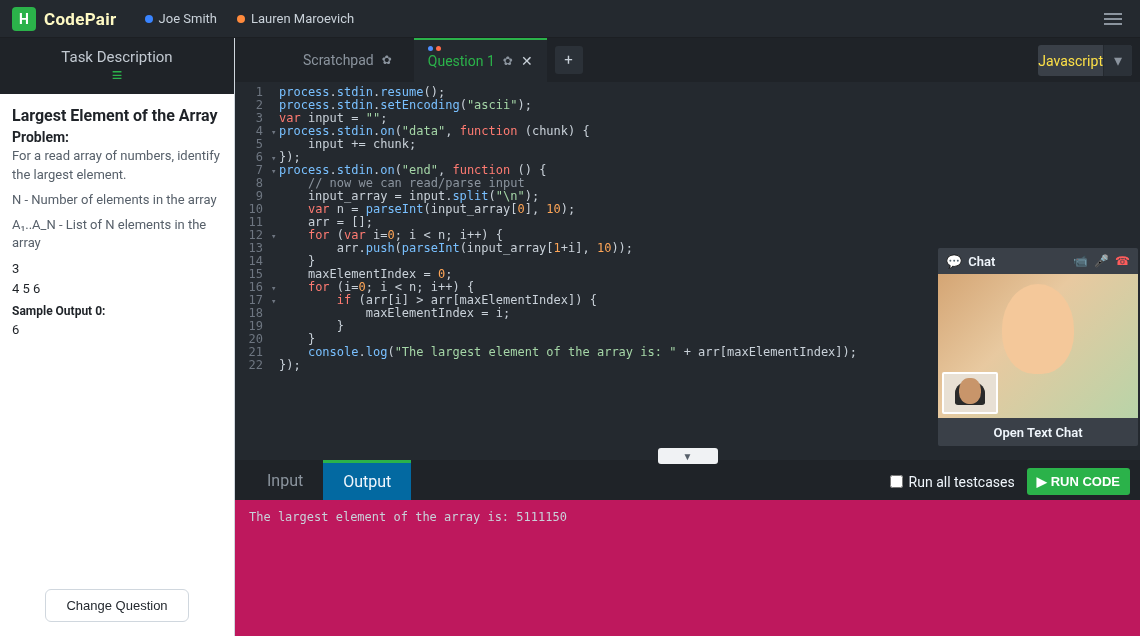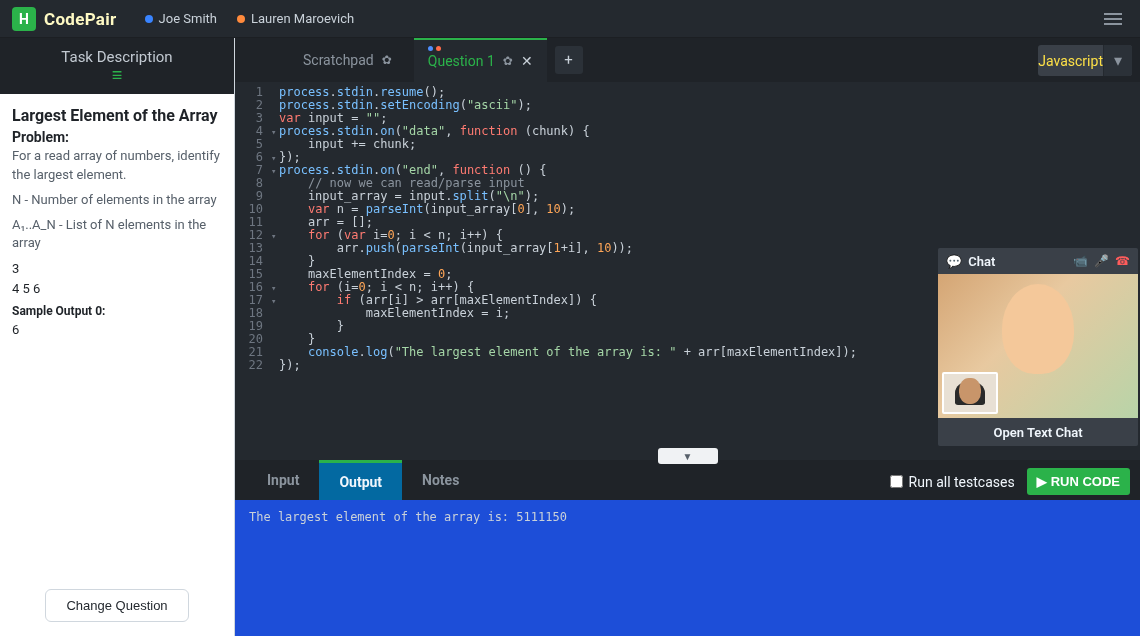--- a/index.html
+++ b/index.html
@@ -62,27 +62,27 @@
 .tok-kw { color: #ff7b72; }
 .tok-str { color: #a5d6a7; }
 .tok-num { color: #ffa657; }
 .tok-comm { color: #8b949e; }
 .fold { color: #6e7681; font-size: 9px; display: inline-block; width: 8px; }
 
 
 .bottom-panel { height: 176px; background: #1f2328; display: flex; flex-direction: column; position: relative; }
 .drag-handle { position: absolute; top: -12px; left: 50%; transform: translateX(-50%); width: 60px; height: 16px; background: #f0f2f4; border-radius: 3px; display: flex; align-items: center; justify-content: center; color: #57606a; font-size: 10px; cursor: ns-resize; }
 .bottom-tabs { height: 40px; display: flex; align-items: stretch; background: #1f2328; padding-left: 12px; }
-.btab { padding: 0 20px; display: flex; align-items: center; color: #8b949e; font-size: 14px; cursor: pointer; font-weight: bold; }
+.btab { padding: 0 20px; display: flex; align-items: center; color: #8b949e; font-size: 16px; cursor: pointer; }
 .btab.active { color: #f0f6fc; background: #0369a1; border-top: 3px solid #2bb24a; }
 .bottom-right { position: absolute; right: 10px; top: 8px; display: flex; align-items: center; gap: 12px; }
 .run-all { display: flex; align-items: center; gap: 6px; color: #f0f6fc; font-size: 14px; }
 .run-all input { width: 13px; height: 13px; }
 .run-btn { background: #2bb24a; color: #fff; padding: 6px 10px; border: none; border-radius: 3px; font-size: 13px; font-weight: 600; cursor: pointer; display: flex; align-items: center; gap: 4px; }
-.output-body { flex: 1; background: #1d4ed8; padding: 10px 14px; font-family: Consolas, Monaco, monospace; font-size: 12px; color: #c9d1d9; }
+.output-body { flex: 1; background: #be185d; padding: 10px 14px; font-family: Consolas, Monaco, monospace; font-size: 12px; color: #c9d1d9; }
 
 
 .video-chat { position: absolute; right: 2px; top: 210px; width: 200px; background: #2b3138; border-radius: 2px; overflow: hidden; z-index: 10; }
 .chat-header { height: 26px; background: #3a4048; display: flex; align-items: center; padding: 0 8px; gap: 6px; color: #f0f6fc; font-size: 13px; }
 .chat-header .chat-icon { font-size: 13px; }
 .chat-header .title { flex: 1; font-weight: 600; }
 .chat-header .ctl { font-size: 12px; color: #c9d1d9; cursor: pointer; }
 .chat-header .hangup { color: #ff5c5c; }
 .video-main { height: 144px; background: linear-gradient(135deg, #d4a574 0%, #e8c9a0 40%, #b8d4a8 100%); position: relative; }
 .face-main { position: absolute; left: 50%; top: 38%; transform: translate(-50%,-50%); width: 72px; height: 90px; background: #f4c89a; border-radius: 50% 50% 45% 45%; }
@@ -184,21 +184,20 @@
           <div>22</div>
         </div>
       <div class="code-lines" id="code-lines"><div><span class="fold"> </span><span class="tok-fn">process</span>.<span class="tok-fn">stdin</span>.<span class="tok-fn">resume</span>();</div><div><span class="fold"> </span><span class="tok-fn">process</span>.<span class="tok-fn">stdin</span>.<span class="tok-fn">setEncoding</span>(<span class="tok-str">"ascii"</span>);</div><div><span class="fold"> </span><span class="tok-kw">var</span> input = <span class="tok-str">""</span>;</div><div><span class="fold">▾</span><span class="tok-fn">process</span>.<span class="tok-fn">stdin</span>.<span class="tok-fn">on</span>(<span class="tok-str">"data"</span>, <span class="tok-kw">function</span> (chunk) {</div><div><span class="fold"> </span>    input += chunk;</div><div><span class="fold">▾</span>});</div><div><span class="fold">▾</span><span class="tok-fn">process</span>.<span class="tok-fn">stdin</span>.<span class="tok-fn">on</span>(<span class="tok-str">"end"</span>, <span class="tok-kw">function</span> () {</div><div><span class="fold"> </span>    <span class="tok-comm">// now we can read/parse input</span></div><div><span class="fold"> </span>    input_array = input.<span class="tok-fn">split</span>(<span class="tok-str">"\n"</span>);</div><div><span class="fold"> </span>    <span class="tok-kw">var</span> n = <span class="tok-fn">parseInt</span>(input_array[<span class="tok-num">0</span>], <span class="tok-num">10</span>);</div><div><span class="fold"> </span>    arr = [];</div><div><span class="fold">▾</span>    <span class="tok-kw">for</span> (<span class="tok-kw">var</span> i=<span class="tok-num">0</span>; i &lt; n; i++) {</div><div><span class="fold"> </span>        arr.<span class="tok-fn">push</span>(<span class="tok-fn">parseInt</span>(input_array[<span class="tok-num">1</span>+i], <span class="tok-num">10</span>));</div><div><span class="fold"> </span>    }</div><div><span class="fold"> </span>    maxElementIndex = <span class="tok-num">0</span>;</div><div><span class="fold">▾</span>    <span class="tok-kw">for</span> (i=<span class="tok-num">0</span>; i &lt; n; i++) {</div><div><span class="fold">▾</span>        <span class="tok-kw">if</span> (arr[i] &gt; arr[maxElementIndex]) {</div><div><span class="fold"> </span>            maxElementIndex = i;</div><div><span class="fold"> </span>        }</div><div><span class="fold"> </span>    }</div><div><span class="fold"> </span>    <span class="tok-fn">console</span>.<span class="tok-fn">log</span>(<span class="tok-str">"The largest element of the array is: "</span> + arr[maxElementIndex]);</div><div><span class="fold"> </span>});</div></div>
     </div>
 
     <div class="bottom-panel">
       <div class="drag-handle">▼</div>
       <div class="bottom-tabs">
         <div class="btab">Input</div>
         <div class="btab active">Output</div>
-        <div class="btab">Notes</div>
         <div class="bottom-right">
           <label class="run-all">
             <input type="checkbox" style="">
             <span>Run all testcases</span>
           </label>
           <button class="run-btn">
             <span>▶</span>
             <span>RUN CODE</span>
           </button>
         </div>

